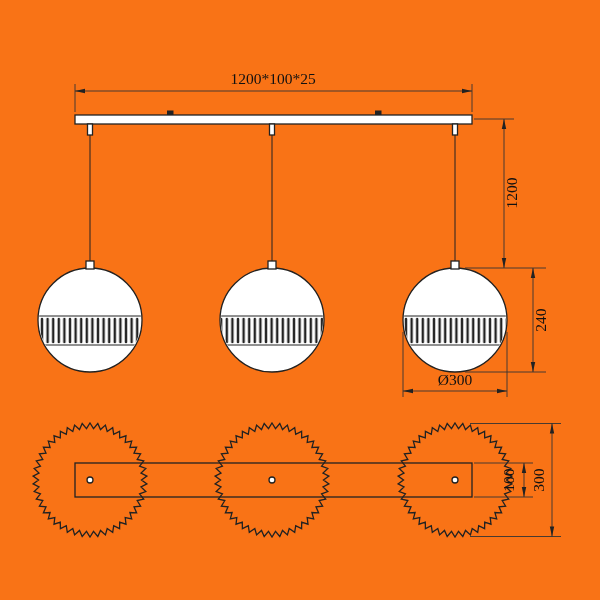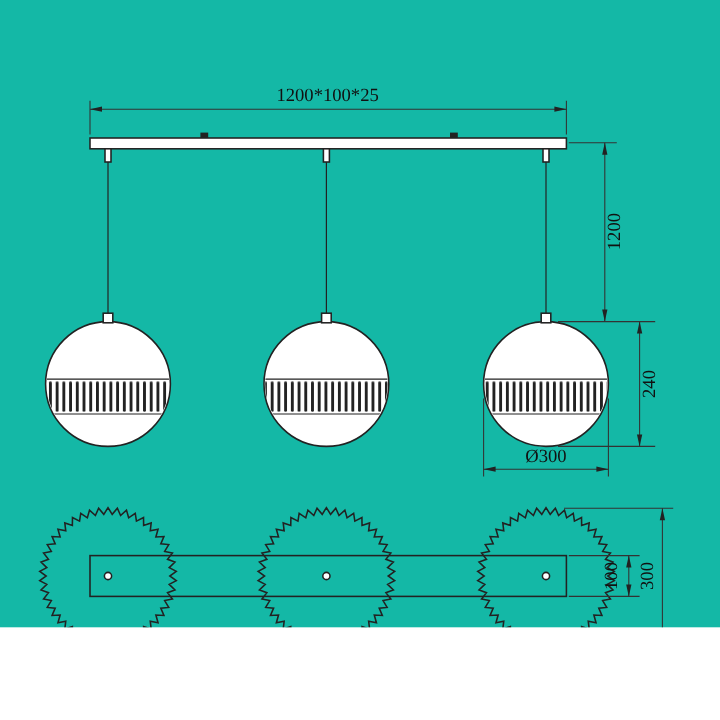--- a/index.html
+++ b/index.html
@@ -1,16 +1,16 @@
 <!DOCTYPE html>
 <html><head>
 <meta charset="utf-8">
 <style>
   html,body{margin:0;padding:0;background:#ffffff;}
-  .stage{position:relative;width:600px;height:523px;background:#14b8a6;overflow:hidden;}
+  .stage{position:relative;width:600px;height:600px;background:#f97316;overflow:hidden;}
   svg{display:block;}
   svg text{font-family:"Liberation Serif","DejaVu Serif",serif;font-size:15.5px;fill:#111;}
   .o{stroke:#222;stroke-width:1.3;fill:none;}
   .of{stroke:#222;stroke-width:1.3;fill:#ffffff;}
   .solid{fill:#222;stroke:none;}
   .ext{stroke:#333;stroke-width:0.9;fill:none;}
   .dimline{stroke:#333;stroke-width:0.9;fill:none;}
   .thin{stroke:#222;stroke-width:1;fill:none;}
 </style>
 </head>

